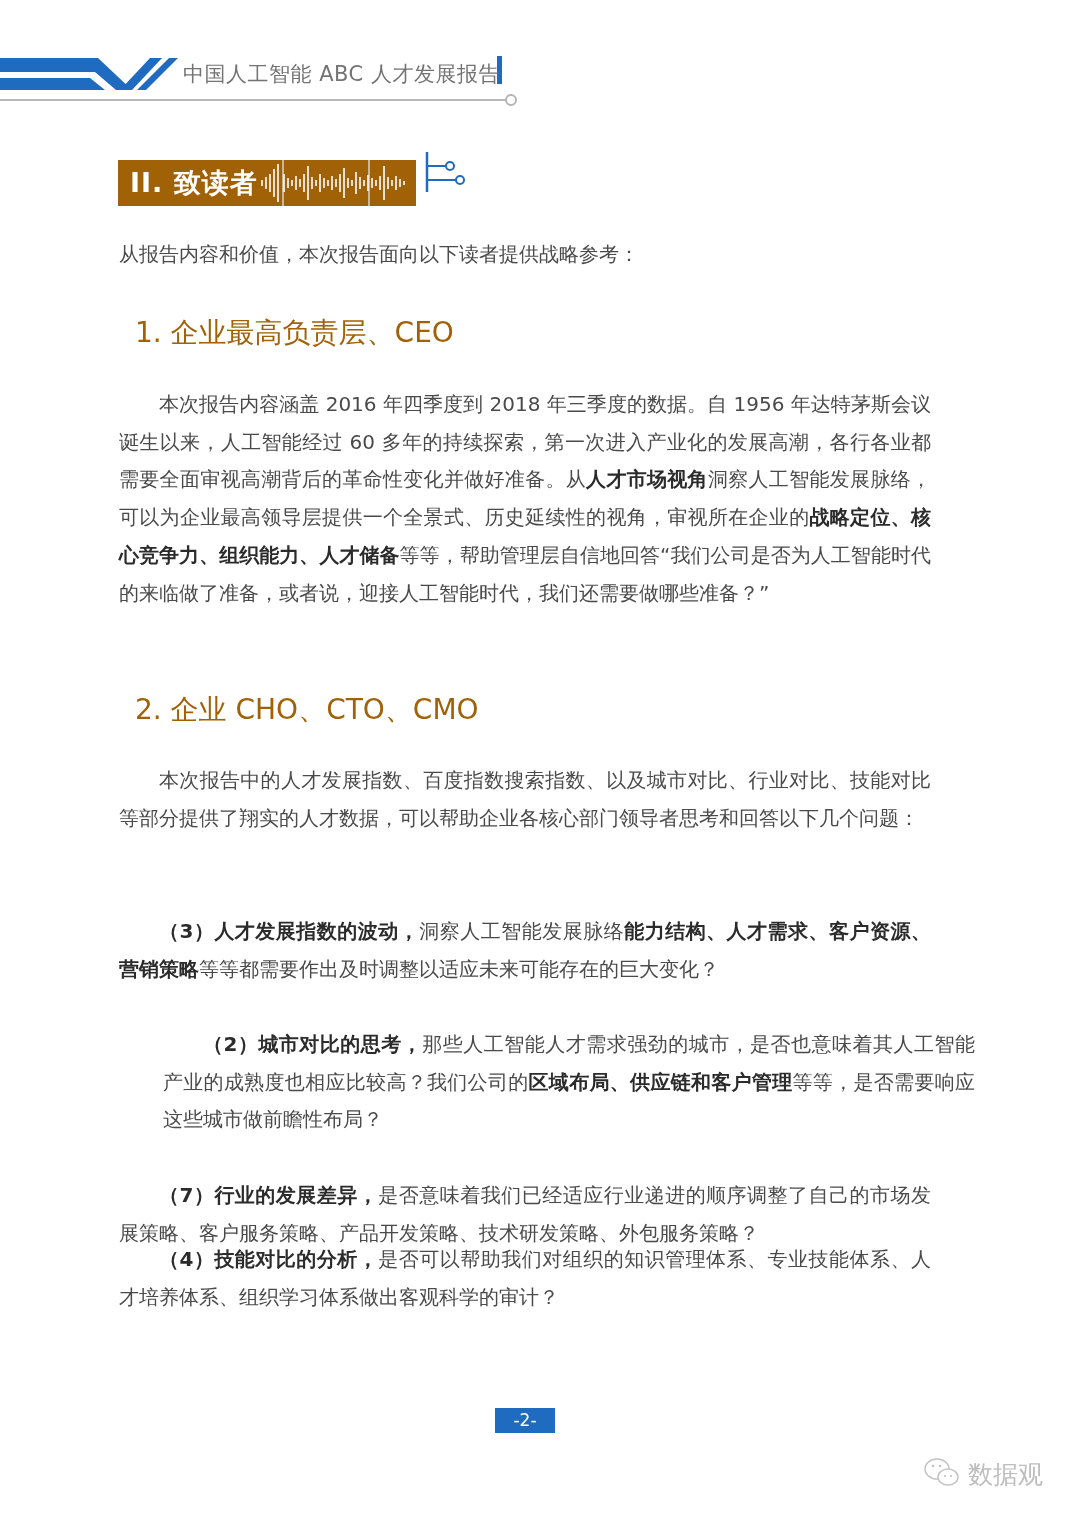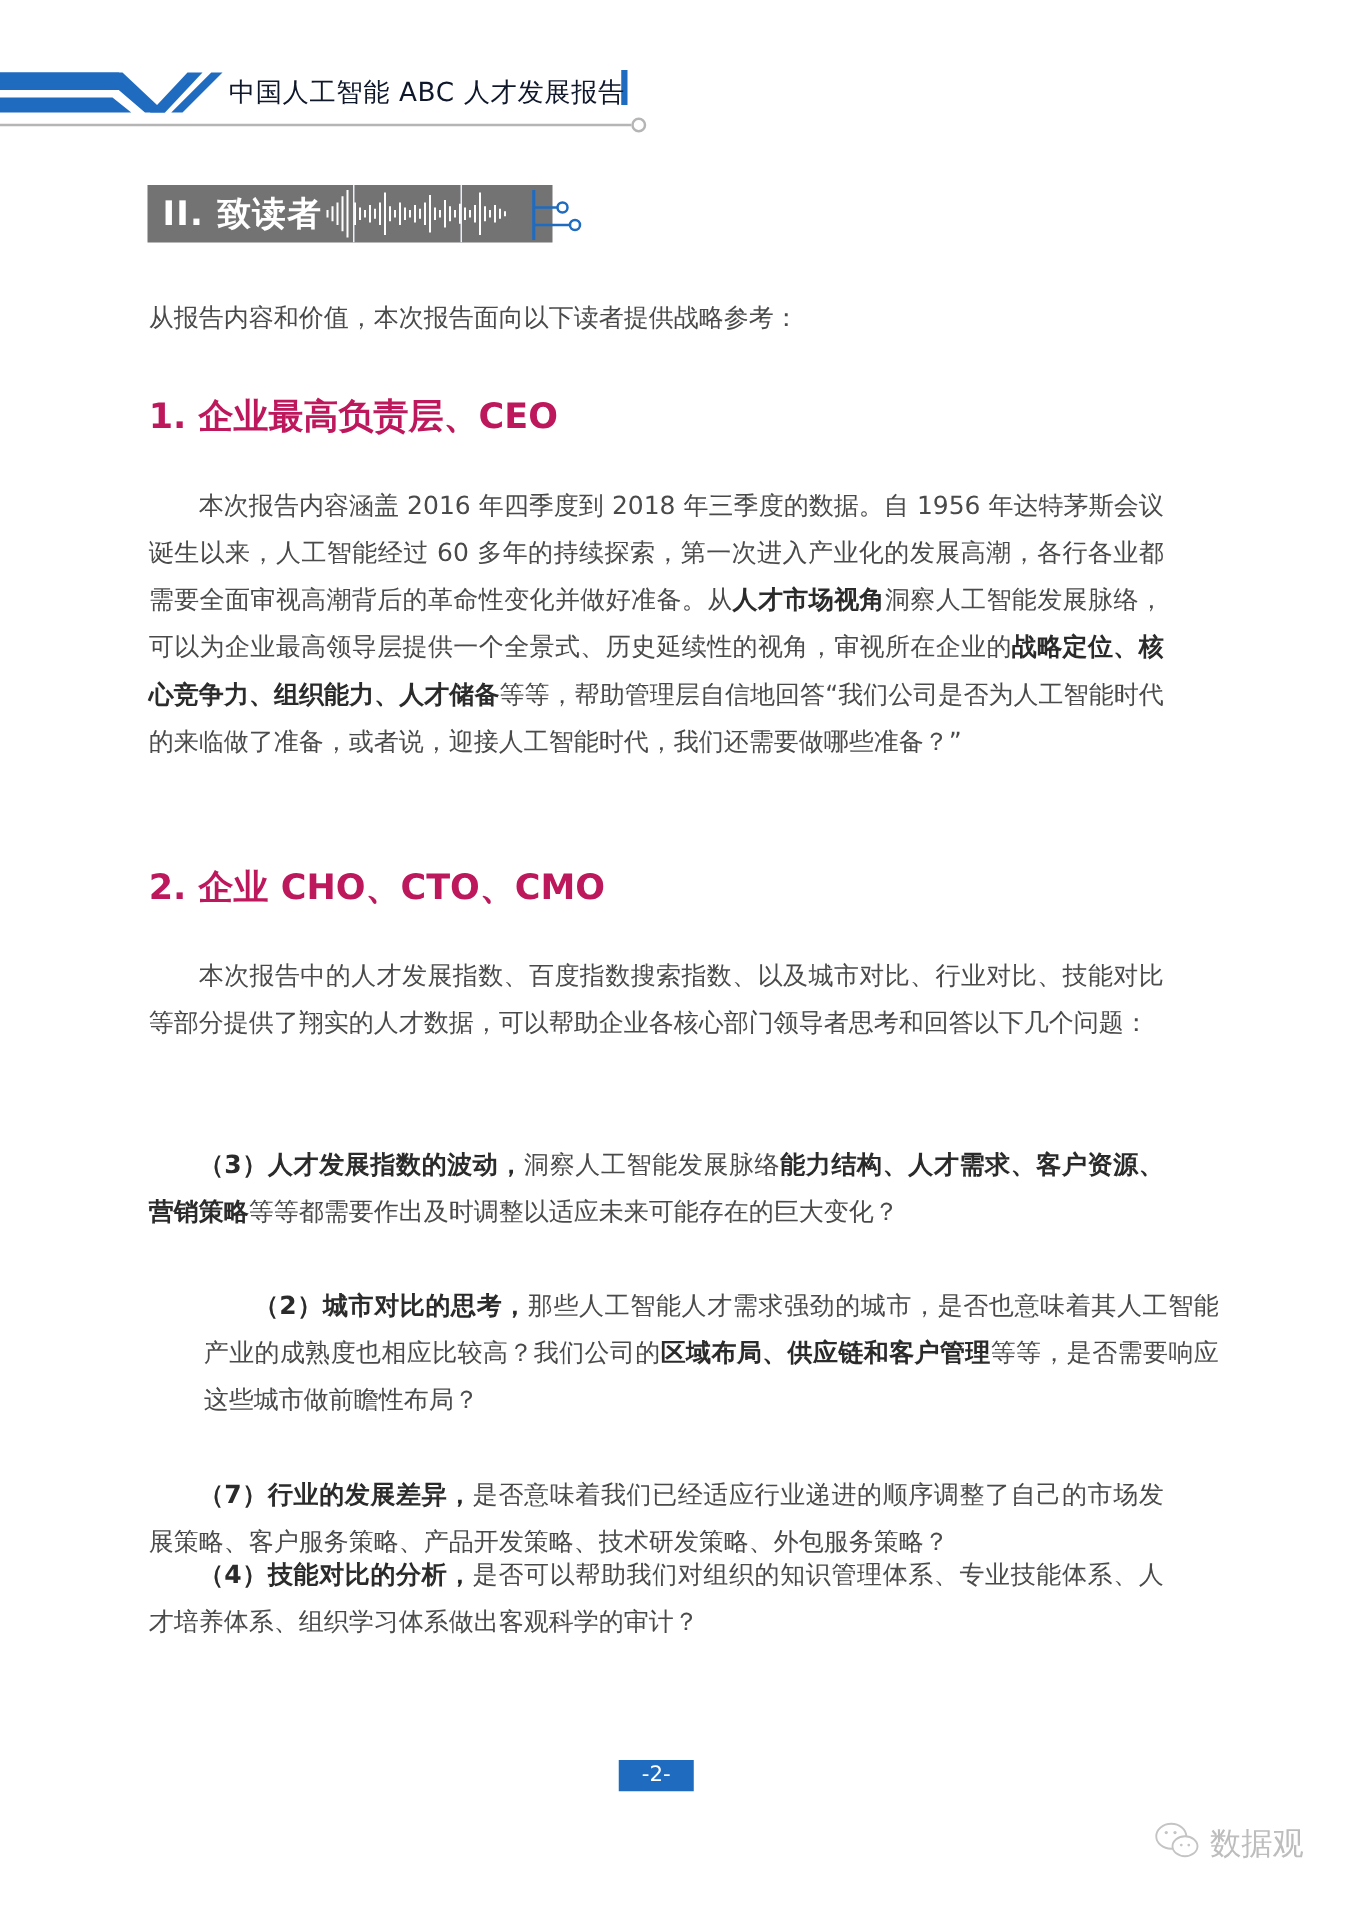--- a/index.html
+++ b/index.html
@@ -6,45 +6,45 @@
     body {
       width: 1080px; height: 1525px; position: relative; overflow: hidden;
       font-family: "DejaVu Sans", "Liberation Sans", sans-serif;
       color: #4a4a4a;
     }
     
     .header { position: absolute; left: 0; top: 48px; width: 530px; height: 60px; }
     .header svg { position: absolute; left: 0; top: 0; }
     .header-title {
       position: absolute; left: 183px; top: 12px;
-      font-size: 21px; color: #0f172a; letter-spacing: 0.5px; white-space: nowrap;
+      font-size: 21px; color: #737373; letter-spacing: 0.5px; white-space: nowrap;
     }
     
     .banner {
-      position: absolute; left: 118px; top: 148px; width: 324px; height: 46px;
-      background: #737373; display: flex; align-items: center;
+      position: absolute; left: 118px; top: 160px; width: 298px; height: 46px;
+      background: #a16207; display: flex; align-items: center;
     }
     .banner-title {
       color: #ffffff; font-weight: bold; font-size: 27px; padding-left: 12px;
       white-space: nowrap; letter-spacing: 1px;
     }
     .banner-wave { position: absolute; left: 140px; top: 0; }
     .banner-connector { position: absolute; left: 424px; top: 150px; }
 
     
     .p {
       position: absolute; left: 119px; width: 812px;
       font-size: 20px; line-height: 37.7px; color: #4a4a4a;
       text-align: justify;
     }
     .indent { text-indent: 40px; }
     .b { font-weight: bold; color: #2b2b2b; }
     .h {
-      position: absolute; left: 119px; font-size: 28px; font-weight: bold;
-      color: #be185d; white-space: nowrap;
+      position: absolute; left: 135px; font-size: 28px; font-weight: normal;
+      color: #a16207; white-space: nowrap;
     }
 
     
     .page-num {
       position: absolute; left: 495px; top: 1408px; width: 60px; height: 25px;
       background: #1f6bbf; color: #ffffff; font-size: 17px; text-align: center; line-height: 25px;
     }
     .watermark {
       position: absolute; left: 922px; top: 1455px; display: flex; align-items: flex-end;
       color: #bdbdbd; font-size: 25px;

